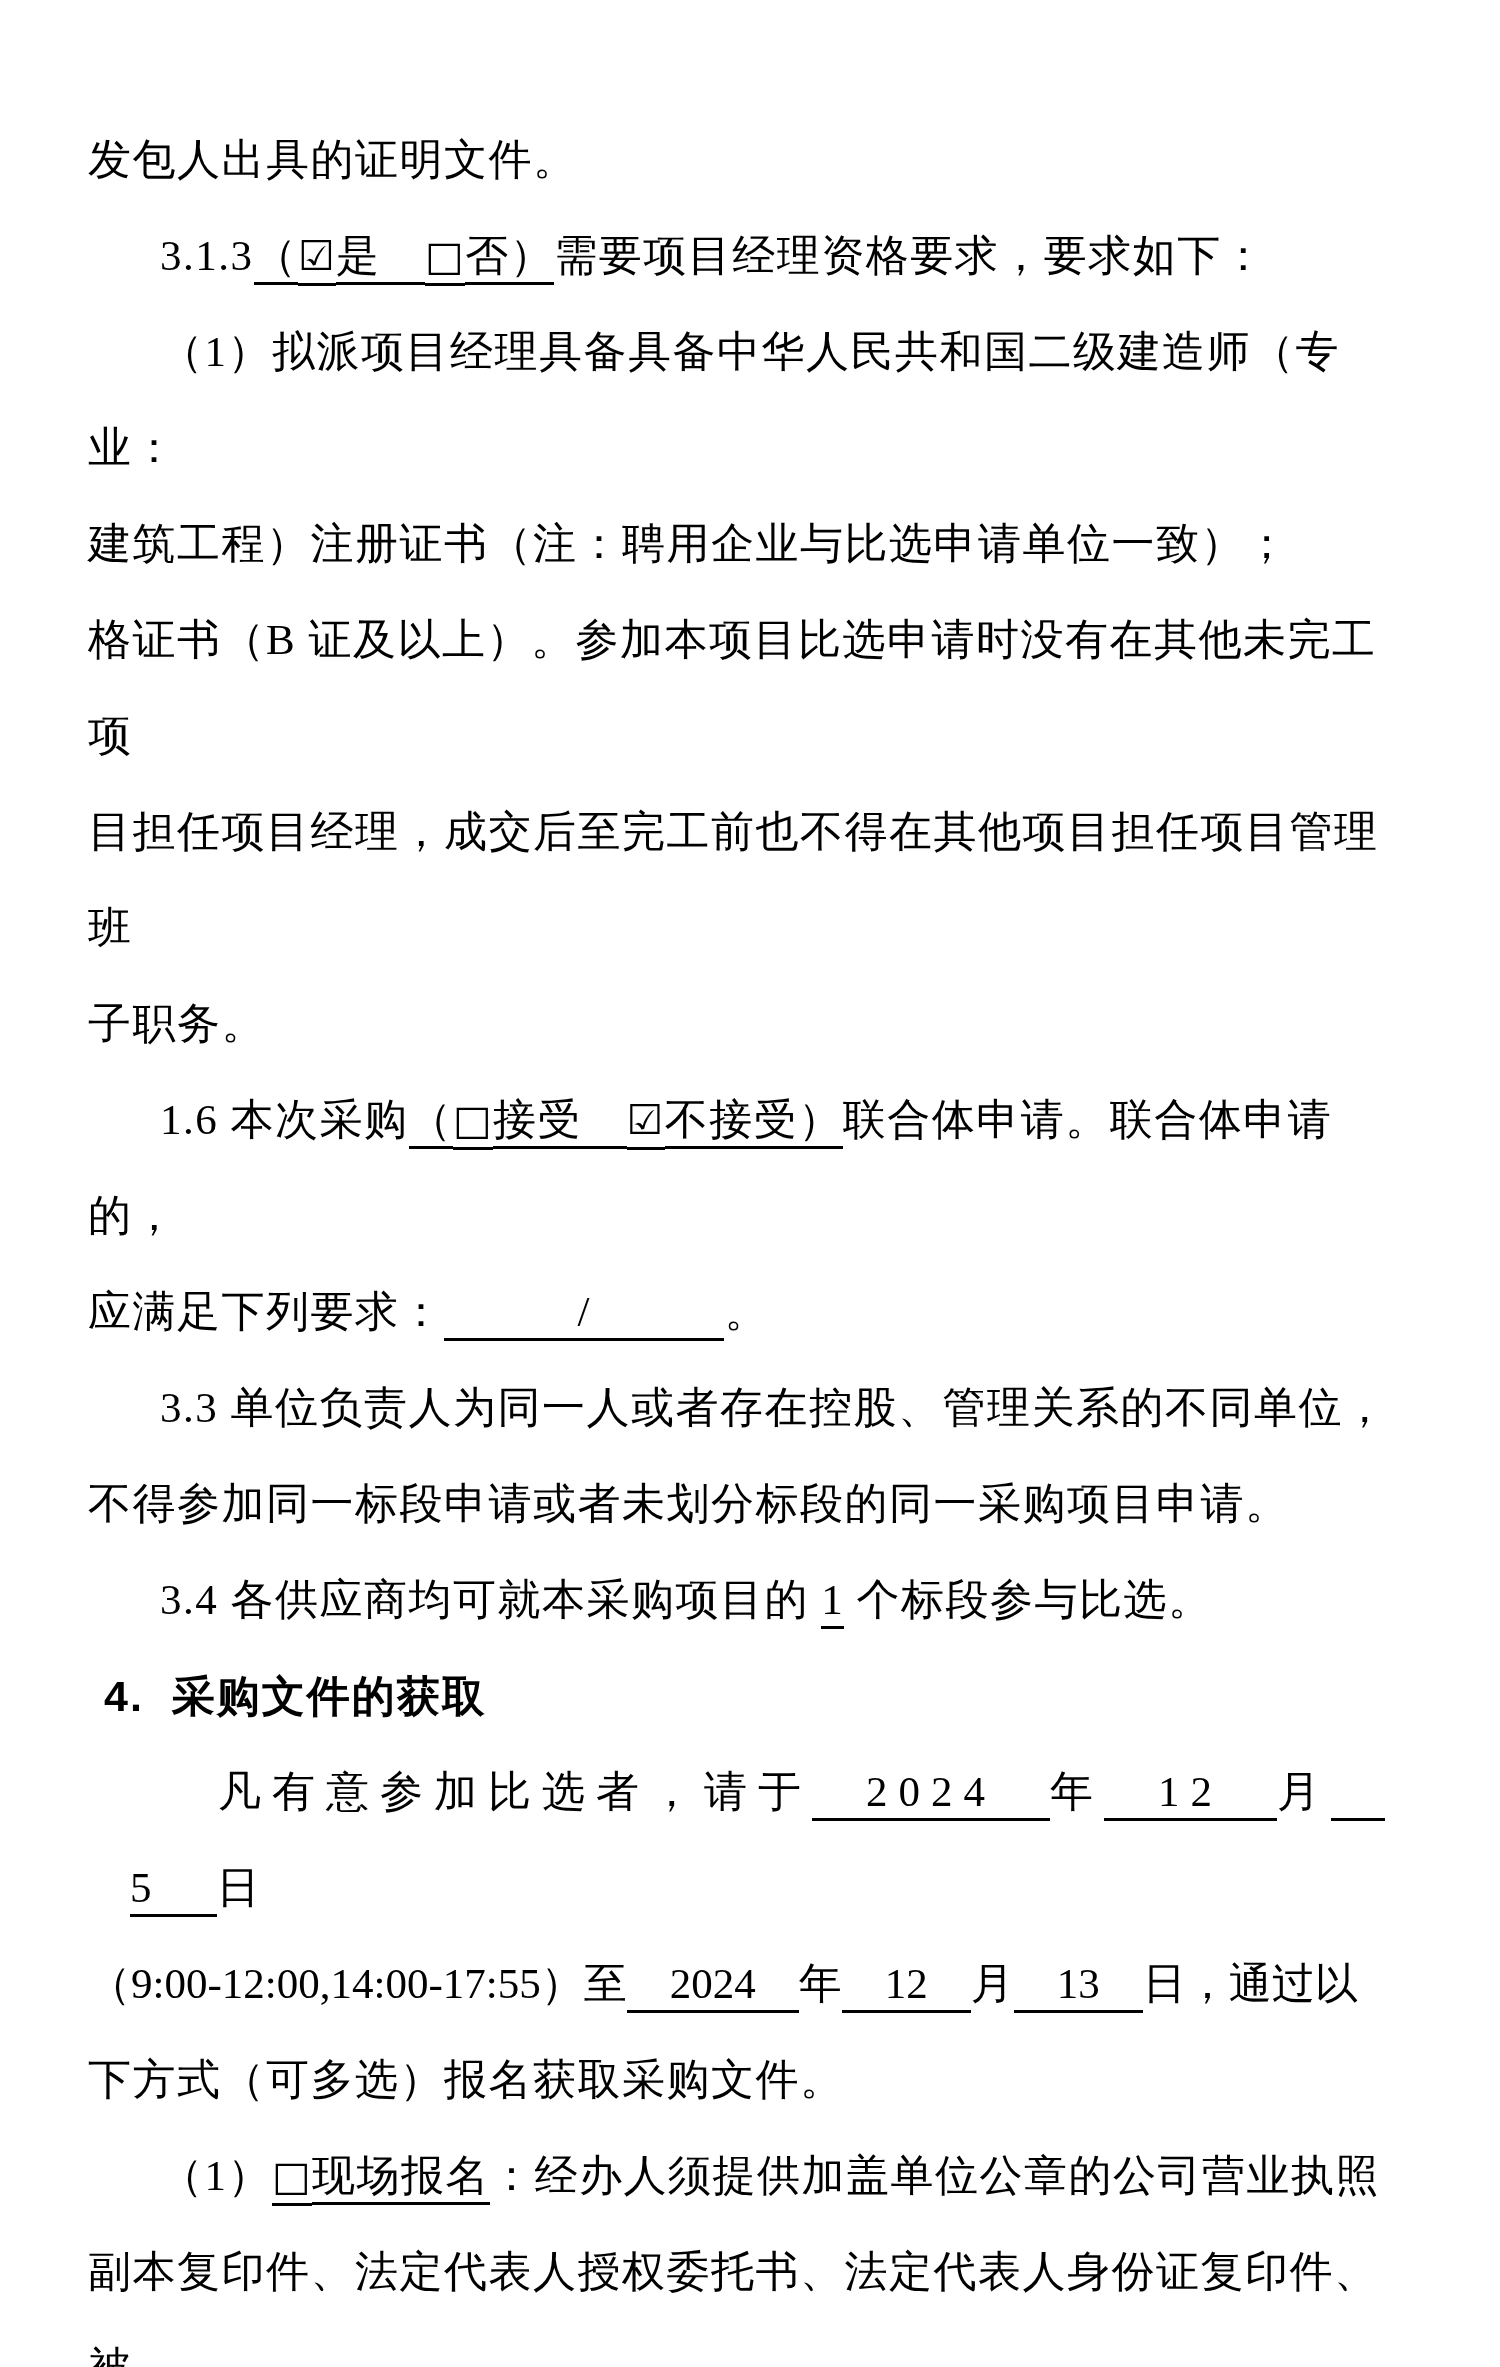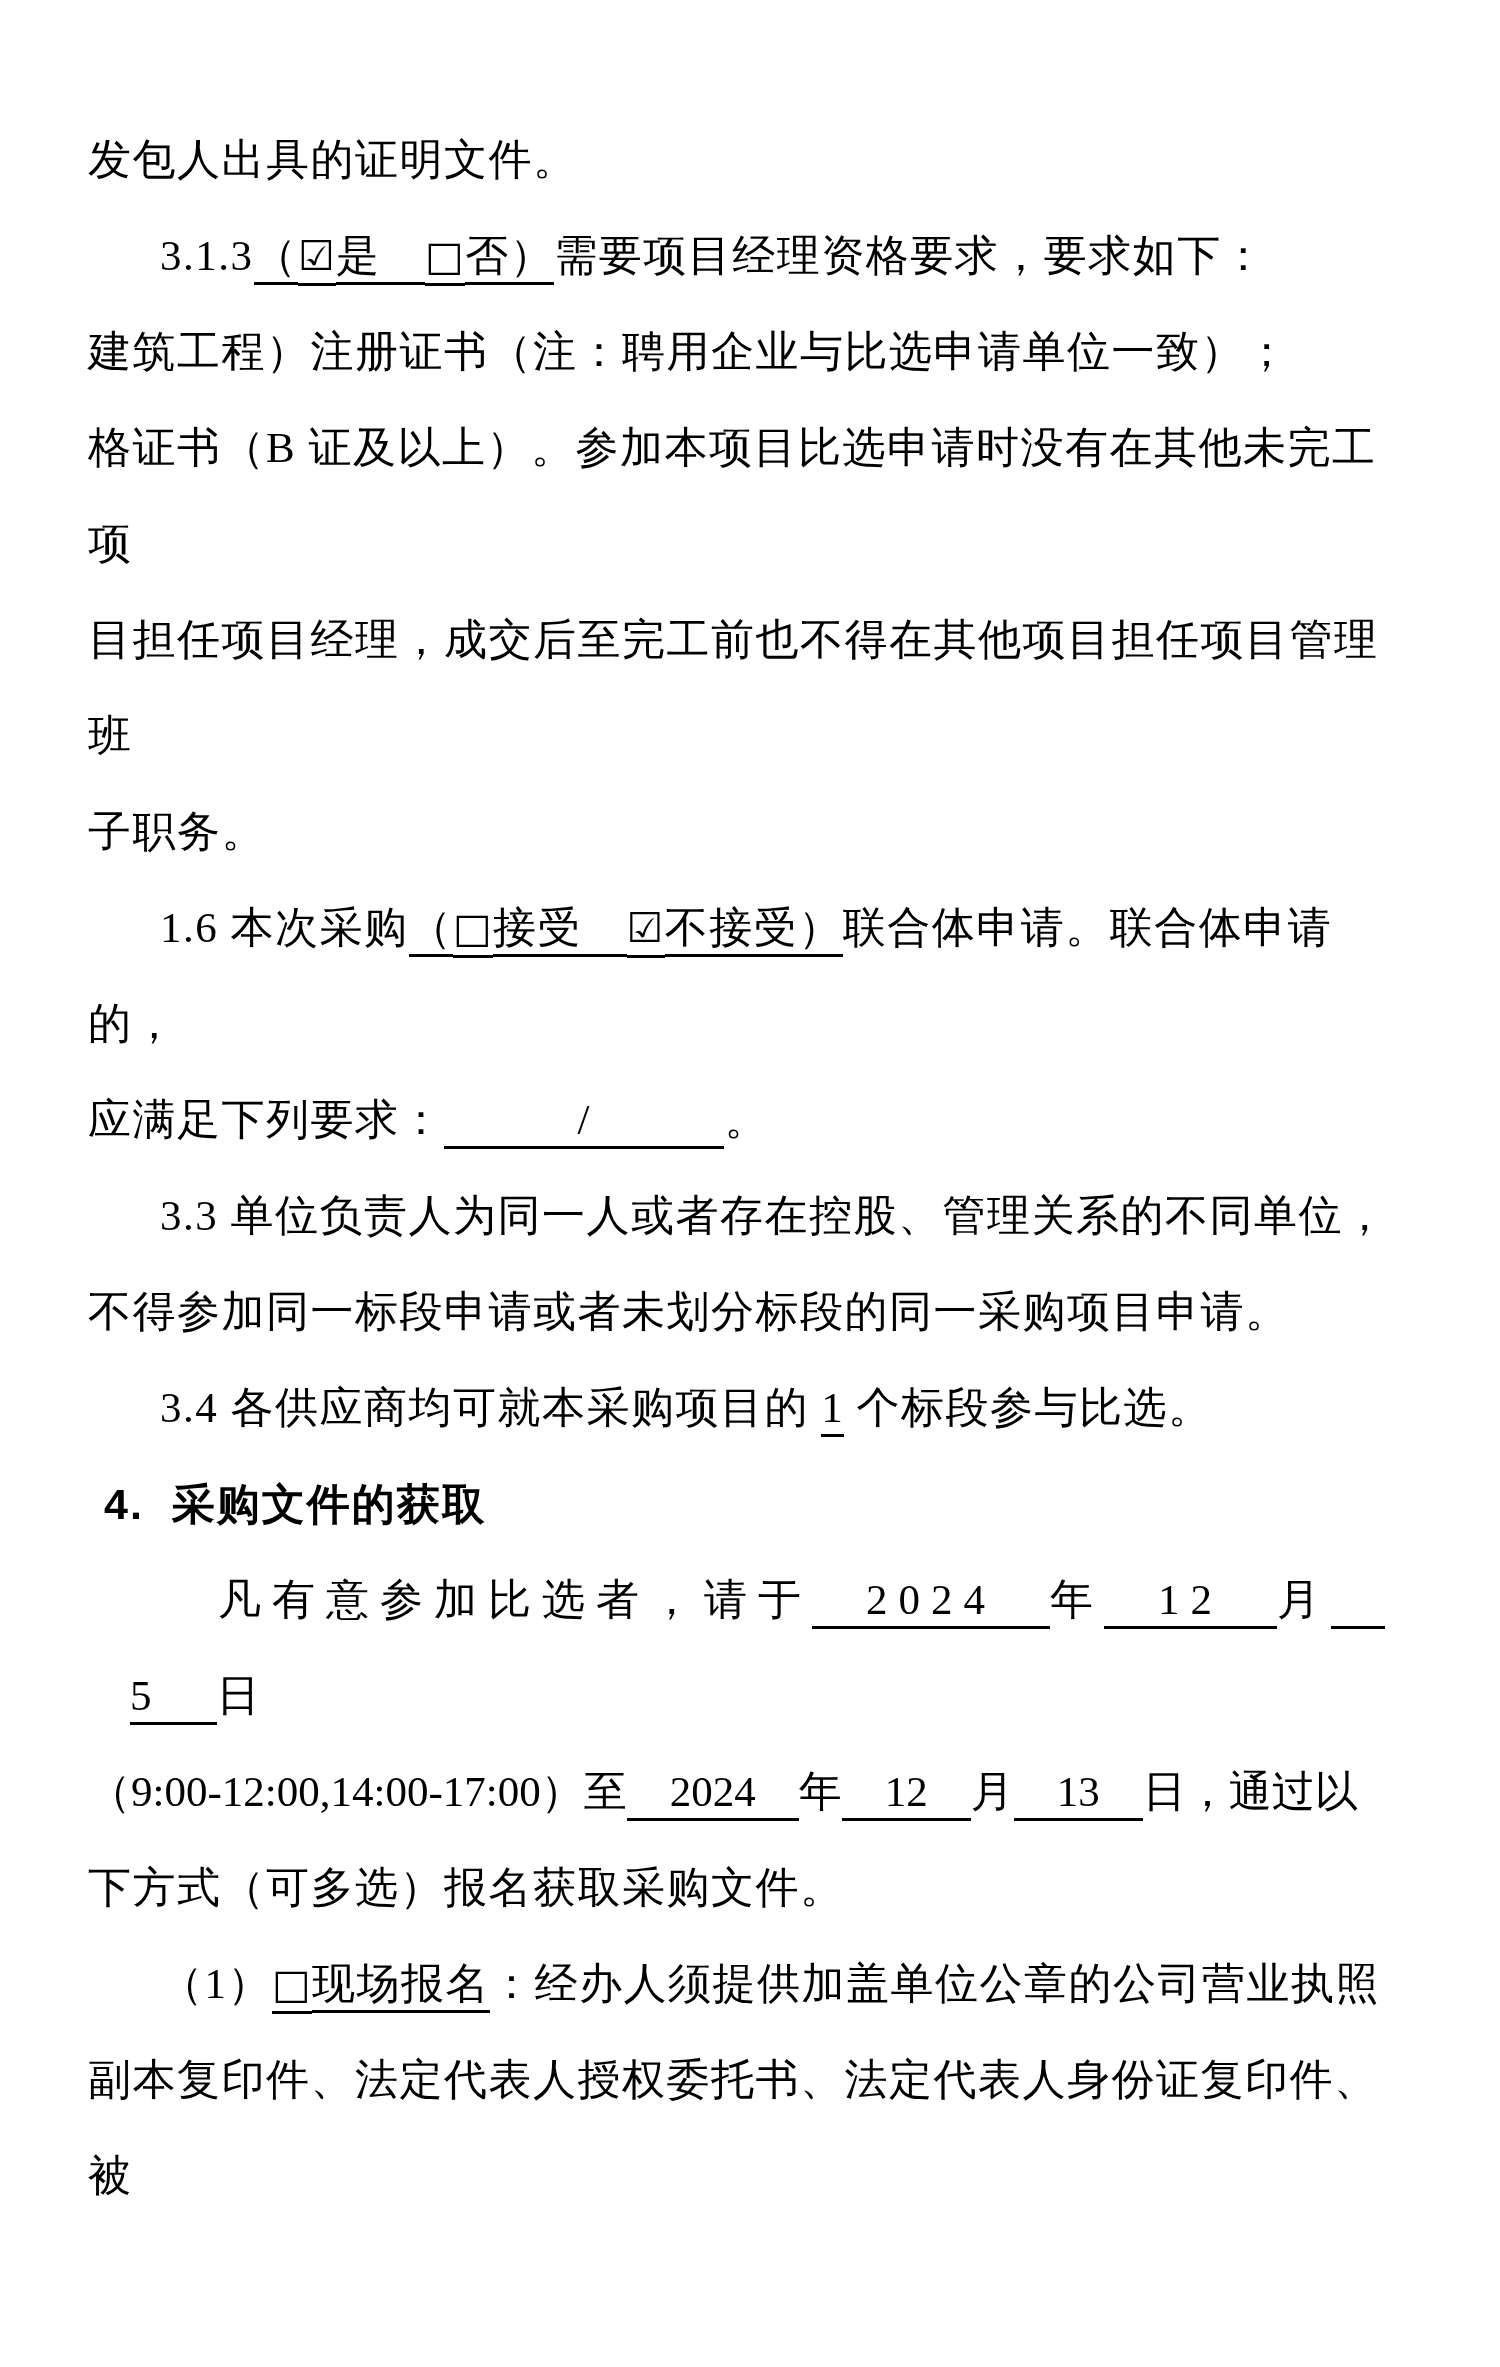--- a/index.html
+++ b/index.html
@@ -44,20 +44,21 @@
 </style>
 </head>
 <body>
 
 <div class="page">
 
   <p class="line"><span>发包人出具的证明文件。</span></p>
 
   <p class="line indent"><span>3.1.3</span><span class="u">（</span><span class="u cb">☑</span><span class="u">是　</span><span class="u cb">□</span><span class="u">否）</span><span>需要项目经理资格要求，要求如下：</span></p>
 
+  <p class="line indent"><span>（1）拟派项目经理具备具备中华人民共和国二级建造师（专业：</span></p>
 
   <p class="line"><span>建筑工程）注册证书（注：聘用企业与比选申请单位一致）；</span></p>
 
 
   <p class="line"><span>格证书（B 证及以上）。参加本项目比选申请时没有在其他未完工项</span></p>
 
   <p class="line"><span>目担任项目经理，成交后至完工前也不得在其他项目担任项目管理班</span></p>
 
   <p class="line"><span>子职务。</span></p>
 
@@ -68,21 +69,21 @@
   <p class="line indent"><span>3.3 单位负责人为同一人或者存在控股、管理关系的不同单位，</span></p>
 
   <p class="line"><span>不得参加同一标段申请或者未划分标段的同一采购项目申请。</span></p>
 
   <p class="line indent"><span>3.4 各供应商均可就本采购项目的 </span><span class="u">1</span><span> 个标段参与比选。</span></p>
 
   <p class="line heading"><span>4.  采购文件的获取</span></p>
 
   <p class="line indent-lg spread"><span>凡有意参加比选者，请于</span><span class="u">　2024　</span><span>年</span><span class="u">　12　</span><span>月</span><span class="u">　5　</span><span>日</span></p>
 
-  <p class="line tight"><span>（9:00-12:00,14:00-17:00）至</span><span class="u">　2024　</span><span>年</span><span class="u">　12　</span><span>月</span><span class="u">　13　</span><span>日，通过以</span></p>
+  <p class="line tight"><span>（9:00-12:00,14:00-17:55）至</span><span class="u">　2024　</span><span>年</span><span class="u">　12　</span><span>月</span><span class="u">　13　</span><span>日，通过以</span></p>
 
   <p class="line"><span>下方式（可多选）报名获取采购文件。</span></p>
 
   <p class="line indent"><span>（1）</span><span class="u cb">□</span><span class="u">现场报名</span><span>：</span><span>经办人须提供加盖单位公章的公司营业执照</span></p>
 
   <p class="line"><span>副本复印件、法定代表人授权委托书、法定代表人身份证复印件、被</span></p>
 
 </div>
 
 </body></html>

